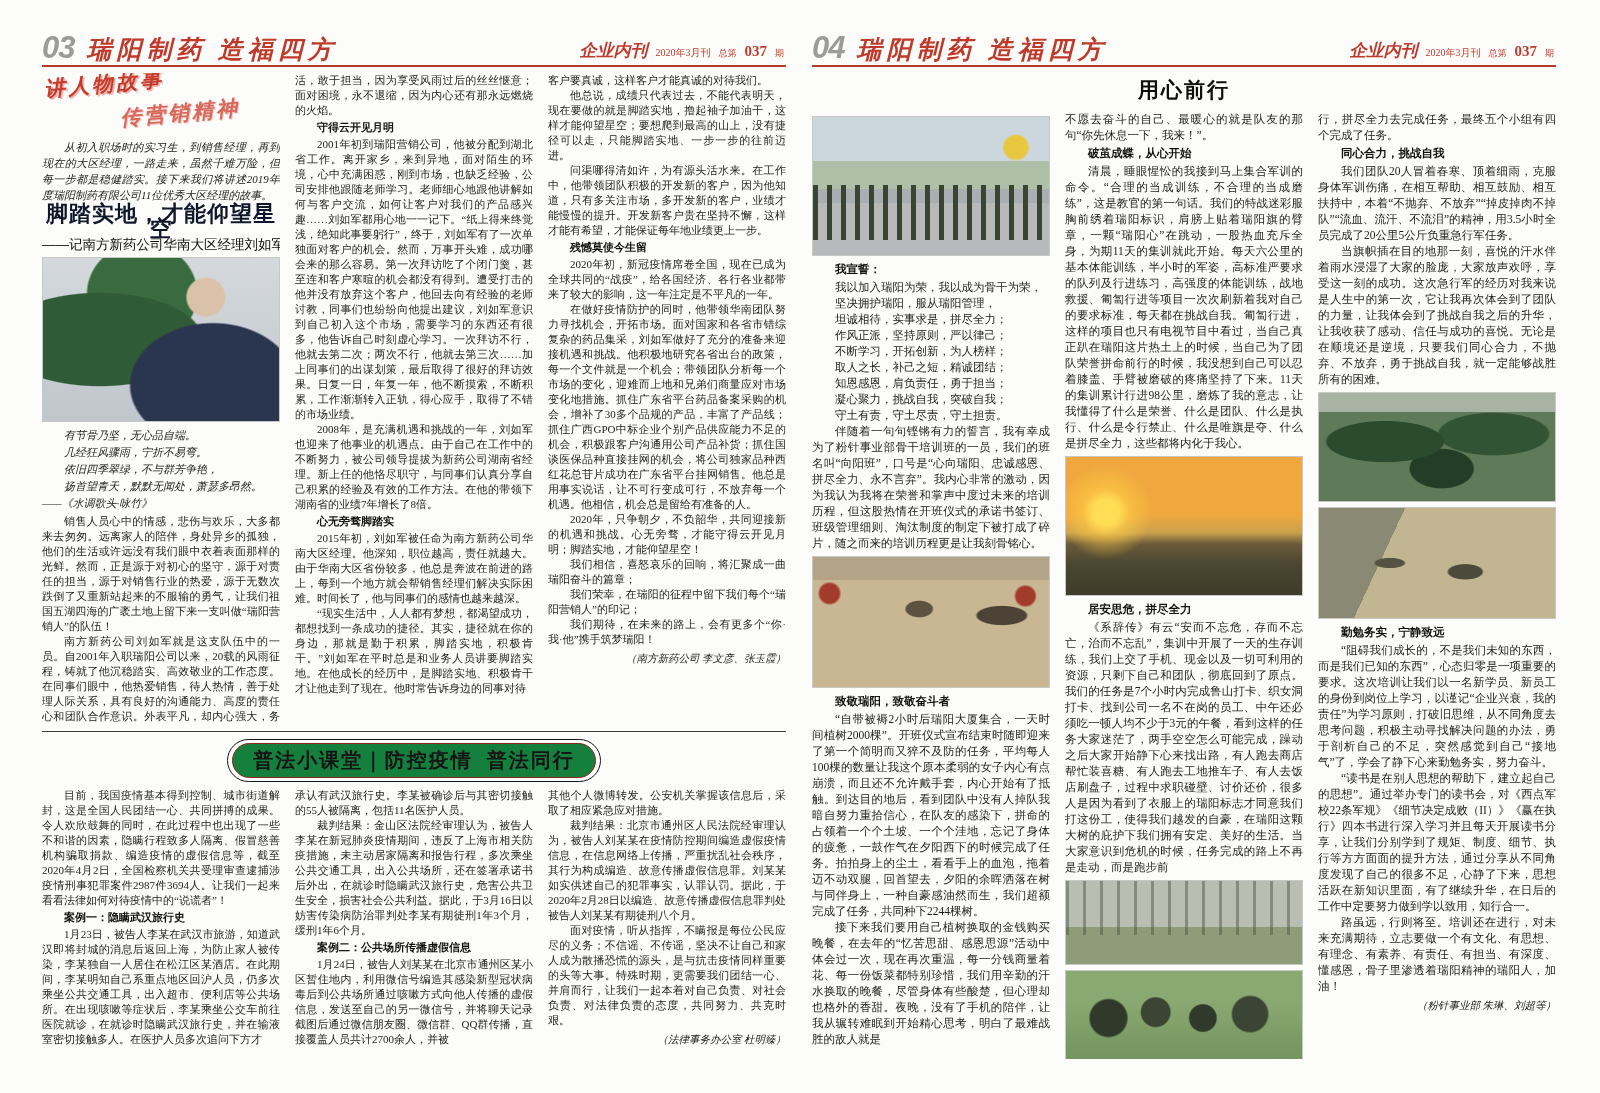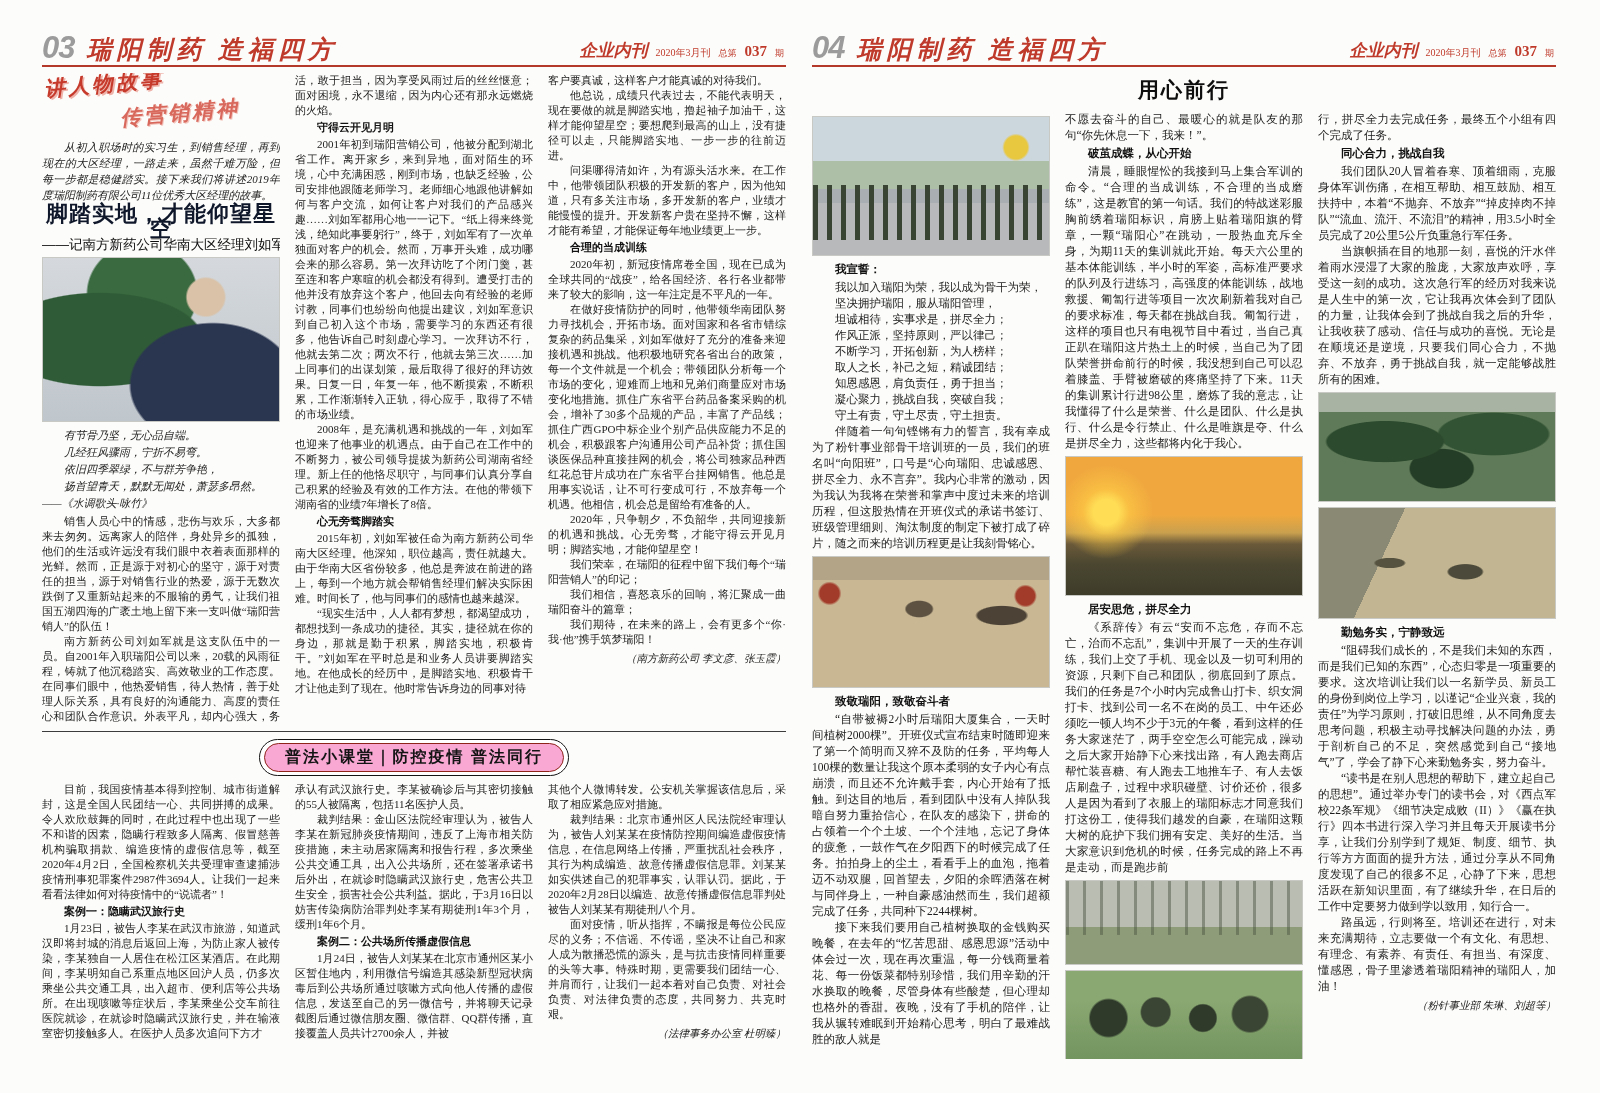--- a/index.html
+++ b/index.html
@@ -51,22 +51,22 @@
   .subhead{font-family:"Liberation Sans","DejaVu Sans",sans-serif;font-size:13.5px;text-align:center;
            margin:0 0 4px 0;color:#0e0e0e;white-space:nowrap;}
   .poem{font-style:italic;line-height:17px;margin:2px 0;}
   .poem-line{display:block;text-indent:2em;text-align:left;}
   .poem-src{display:block;text-align:left;padding-right:6px;}
 
   
   .sep{border-top:1.5px solid #3c3c3c;margin-top:8px;}
   .banner-row{display:flex;justify-content:center;margin:7px 0 2px 0;}
   .banner-oval{border:1.5px solid #141414;border-radius:40px;padding:3px 4px;background:#fff;}
-  .banner-pill{background:#f9a8d4;border:1px solid #8e241a;border-radius:30px;padding:3px 20px;
-               font-family:Liberation Sans, sans-serif;font-weight:bold;font-size:16px;
+  .banner-pill{background:#15803d;border:1px solid #8e241a;border-radius:30px;padding:3px 20px;
+               font-family:Liberation Mono, monospace;font-weight:bold;font-size:20px;
                color:#141414;letter-spacing:2px;white-space:nowrap;}
 
   
   .ptitle{font-family:"Liberation Sans","DejaVu Sans",sans-serif;font-weight:bold;font-size:21px;
           text-align:center;margin:9px 0 7px 0;color:#0e0e0e;letter-spacing:2px;}
 
   
   .ph-portrait{background:
     radial-gradient(circle at 69% 24%, #d9c2a8 0 9%, rgba(0,0,0,0) 10%),
     radial-gradient(ellipse at 72% 78%, #2a3550 0 34%, rgba(0,0,0,0) 35%),
@@ -151,26 +151,26 @@
           <div class="blk-p">2001年初到瑞阳营销公司，他被分配到湖北省工作。离开家乡，来到异地，面对陌生的环境，心中充满困惑，刚到市场，也缺乏经验，公司安排他跟随老师学习。老师细心地跟他讲解如何与客户交流，如何让客户对我们的产品感兴趣……刘如军都用心地一一记下。“纸上得来终觉浅，绝知此事要躬行”，终于，刘如军有了一次单独面对客户的机会。然而，万事开头难，成功哪会来的那么容易。第一次拜访吃了个闭门羹，甚至连和客户寒暄的机会都没有得到。遭受打击的他并没有放弃这个客户，他回去向有经验的老师讨教，同事们也纷纷向他提出建议，刘如军意识到自己初入这个市场，需要学习的东西还有很多，他告诉自己时刻虚心学习。一次拜访不行，他就去第二次；两次不行，他就去第三次……加上同事们的出谋划策，最后取得了很好的拜访效果。日复一日，年复一年，他不断摸索，不断积累，工作渐渐转入正轨，得心应手，取得了不错的市场业绩。</div>
           <div class="blk-p">2008年，是充满机遇和挑战的一年，刘如军也迎来了他事业的机遇点。由于自己在工作中的不断努力，被公司领导提拔为新药公司湖南省经理。新上任的他恪尽职守，与同事们认真分享自己积累的经验及有效的工作方法。在他的带领下湖南省的业绩7年增长了8倍。</div>
           <div class="blk-h">心无旁骛脚踏实</div>
           <div class="blk-p">2015年初，刘如军被任命为南方新药公司华南大区经理。他深知，职位越高，责任就越大。由于华南大区省份较多，他总是奔波在前进的路上，每到一个地方就会帮销售经理们解决实际困难。时间长了，他与同事们的感情也越来越深。</div>
           <div class="blk-p">“现实生活中，人人都有梦想，都渴望成功，都想找到一条成功的捷径。其实，捷径就在你的身边，那就是勤于积累，脚踏实地，积极肯干。”刘如军在平时总是和业务人员讲要脚踏实地。在他成长的经历中，是脚踏实地、积极肯干才让他走到了现在。他时常告诉身边的同事对待</div>
         </div>
       <div class="col">
           <div class="blk-pc">客户要真诚，这样客户才能真诚的对待我们。</div>
           <div class="blk-p">他总说，成绩只代表过去，不能代表明天，现在要做的就是脚踏实地，撸起袖子加油干，这样才能仰望星空；要想爬到最高的山上，没有捷径可以走，只能脚踏实地、一步一步的往前迈进。</div>
           <div class="blk-p">问渠哪得清如许，为有源头活水来。在工作中，他带领团队积极的开发新的客户，因为他知道，只有多关注市场，多开发新的客户，业绩才能慢慢的提升。开发新客户贵在坚持不懈，这样才能有希望，才能保证每年地业绩更上一步。</div>
-          <div class="blk-h">合理的当成训练</div>
+          <div class="blk-h">残憾莫使今生留</div>
           <div class="blk-p">2020年初，新冠疫情席卷全国，现在已成为全球共同的“战疫”，给各国经济、各行各业都带来了较大的影响，这一年注定是不平凡的一年。</div>
           <div class="blk-p">在做好疫情防护的同时，他带领华南团队努力寻找机会，开拓市场。面对国家和各省市错综复杂的药品集采，刘如军做好了充分的准备来迎接机遇和挑战。他积极地研究各省出台的政策，每一个文件就是一个机会；带领团队分析每一个市场的变化，迎难而上地和兄弟们商量应对市场变化地措施。抓住广东省平台药品备案采购的机会，增补了30多个品规的产品，丰富了产品线；抓住广西GPO中标企业个别产品供应能力不足的机会，积极跟客户沟通用公司产品补货；抓住国谈医保品种直接挂网的机会，将公司独家品种西红花总苷片成功在广东省平台挂网销售。他总是用事实说话，让不可行变成可行，不放弃每一个机遇。他相信，机会总是留给有准备的人。</div>
           <div class="blk-p">2020年，只争朝夕，不负韶华，共同迎接新的机遇和挑战。心无旁骛，才能守得云开见月明；脚踏实地，才能仰望星空！</div>
+          <div class="blk-p">我们相信，喜怒哀乐的回响，将汇聚成一曲瑞阳奋斗的篇章；</div>
           <div class="blk-p">我们荣幸，在瑞阳的征程中留下我们每个“瑞阳营销人”的印记；</div>
-          <div class="blk-p">我们相信，喜怒哀乐的回响，将汇聚成一曲瑞阳奋斗的篇章；</div>
           <div class="blk-p">我们期待，在未来的路上，会有更多个“你·我·他”携手筑梦瑞阳！</div>
           <div class="blk-sig">（南方新药公司 李文彦、张玉霞）</div>
         </div>
     </div>
 
     <div class="sep"></div>
 
     <div class="banner-row">
       <div class="banner-oval">
         <div class="banner-pill">普法小课堂｜防控疫情 普法同行</div>

